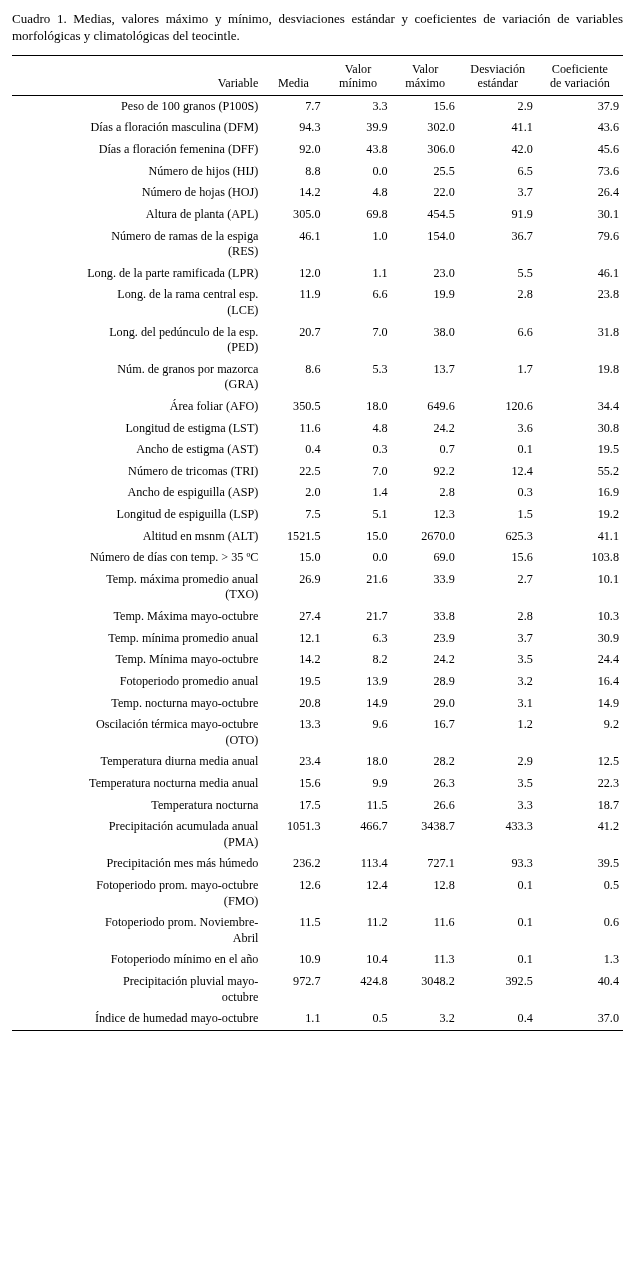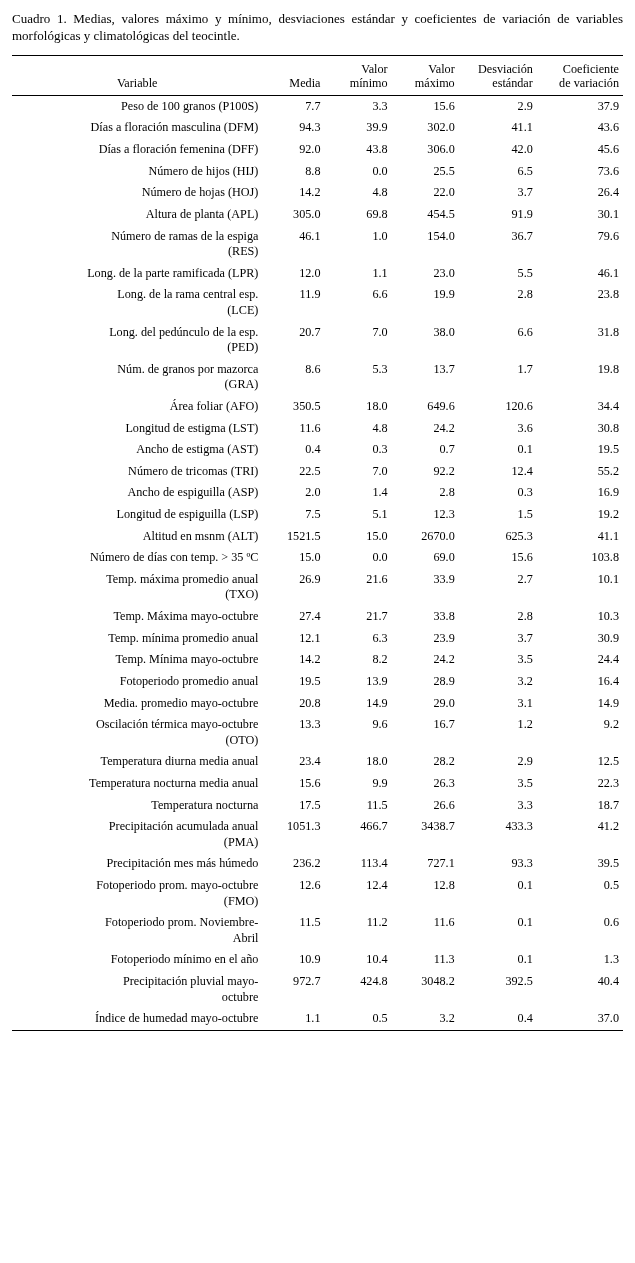--- a/index.html
+++ b/index.html
@@ -43,25 +43,25 @@
     padding-top: 6px;
   }
   thead tr.head-under th {
     border-bottom: 0.8px solid #000;
     padding: 0;
     height: 0;
     line-height: 0;
     font-size: 0;
   }
   th.var-head {
+    text-align: right;
+    padding-left: 2px;
+  }
+  th.num-head {
     text-align: center;
-    padding-left: 2px;
-  }
-  th.num-head {
-    text-align: right;
     white-space: nowrap;
   }
   td.var-cell {
     text-align: right;
     padding: 3px 4px 3px 2px;
     line-height: 1.28;
   }
   td.num-cell {
     text-align: right;
     padding: 3px 4px 3px 4px;
@@ -321,21 +321,21 @@
         </tr>
         <tr>
           <td class="var-cell"><span>Fotoperiodo promedio anual</span></td>
           <td class="num-cell">19.5</td>
           <td class="num-cell">13.9</td>
           <td class="num-cell">28.9</td>
           <td class="num-cell">3.2</td>
           <td class="num-cell">16.4</td>
         </tr>
         <tr>
-          <td class="var-cell"><span>Media. promedio mayo-octubre</span></td>
+          <td class="var-cell"><span>Temp. nocturna mayo-octubre</span></td>
           <td class="num-cell">20.8</td>
           <td class="num-cell">14.9</td>
           <td class="num-cell">29.0</td>
           <td class="num-cell">3.1</td>
           <td class="num-cell">14.9</td>
         </tr>
         <tr>
           <td class="var-cell"><span>Oscilación térmica mayo-octubre</span><span class="indent2">(OTO)</span></td>
           <td class="num-cell">13.3</td>
           <td class="num-cell">9.6</td>

